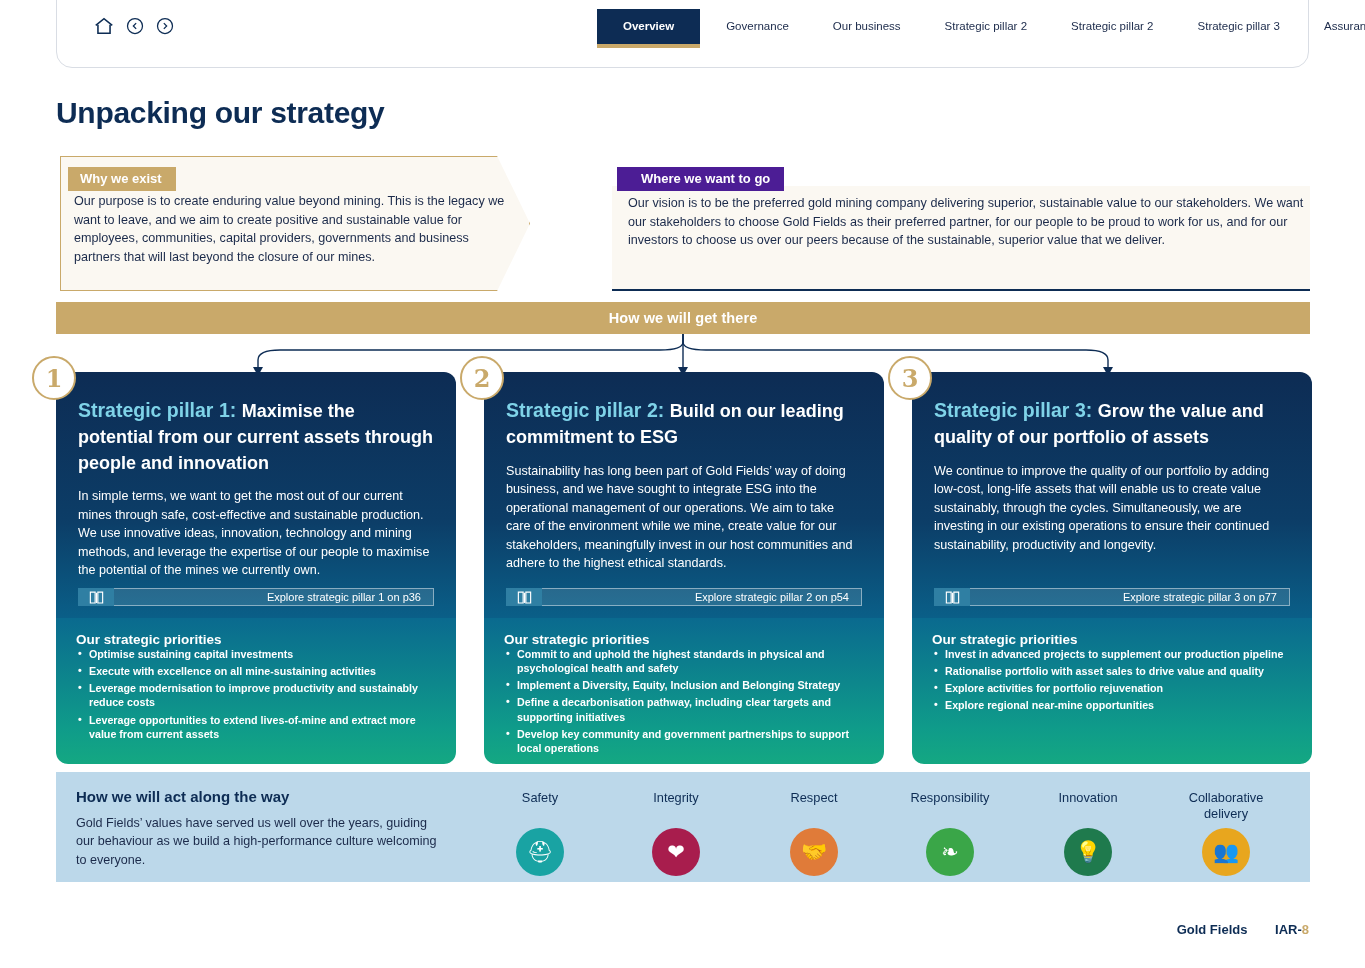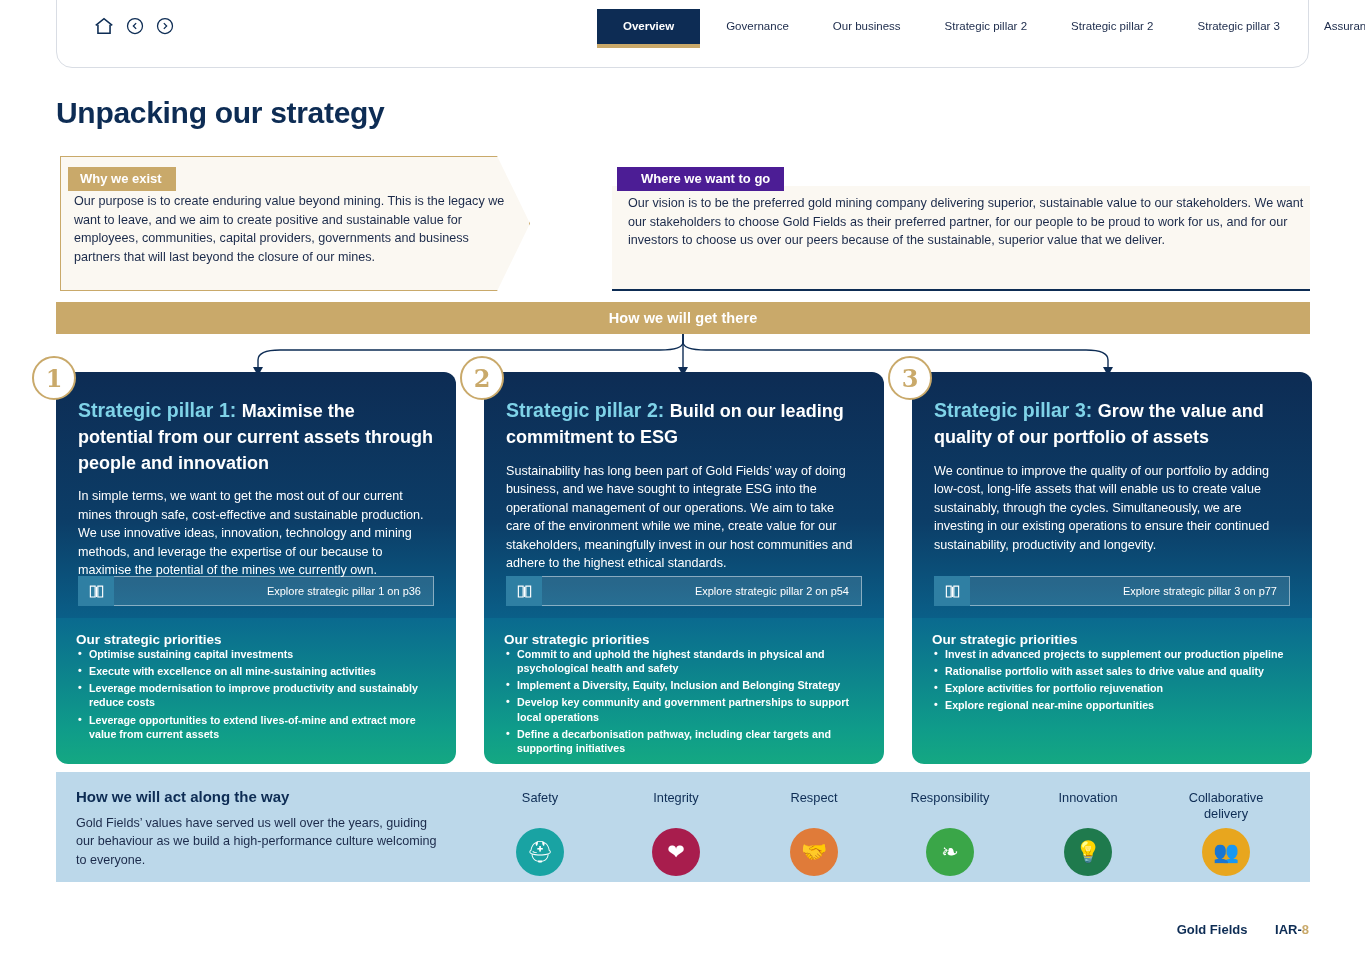--- a/index.html
+++ b/index.html
@@ -132,21 +132,21 @@
   }
   .pillar-heading .lead { color: #7fd3e8; }
   .pillar-heading .rest { color: #ffffff; font-weight: bold; font-size: 18px; }
 
   .pillar-body {
     font-size: 12.6px; line-height: 1.47; color: #ffffff;
   }
 
   .explore {
     position: absolute; left: 22px; right: 22px; bottom: 12px;
-    height: 30px;
+    height: 18px;
     background: rgba(255,255,255,0.12);
     border: 1px solid rgba(255,255,255,0.45);
     display: flex; align-items: center; justify-content: flex-end;
     padding-right: 12px;
     font-size: 11px; color: #ffffff;
   }
   .explore .book {
     position: absolute; left: -1px; top: -1px; bottom: -1px;
     width: 36px; background: #2f7fa3;
     display: flex; align-items: center; justify-content: center;
@@ -282,21 +282,21 @@
       </g>
     </svg>
   </div>
 
   <div class="pillar" id="pillar1">
     <div class="pillar-top">
       <div class="pillar-heading">
         <span class="lead">Strategic pillar 1:</span>
         <span class="rest">Maximise the potential from our current assets through people and innovation</span>
       </div>
-      <div class="pillar-body">In simple terms, we want to get the most out of our current mines through safe, cost-effective and sustainable production. We use innovative ideas, innovation, technology and mining methods, and leverage the expertise of our because to maximise the potential of the mines we currently own.</div>
+      <div class="pillar-body">In simple terms, we want to get the most out of our current mines through safe, cost-effective and sustainable production. We use innovative ideas, innovation, technology and mining methods, and leverage the expertise of our people to maximise the potential of the mines we currently own.</div>
       <div class="explore">
         <span class="book">
           <svg width="17" height="15" viewBox="0 0 24 22" fill="none" stroke="#ffffff" stroke-width="1.7">
             <path d="M3 3h7v16H3z"></path>
               <path d="M14 3h7v16h-7z"></path>
               <path d="M12 4v15"></path>
           </svg>
         </span>
         <span>Explore strategic pillar 1 on p36</span>
       </div>
@@ -329,22 +329,22 @@
           </svg>
         </span>
         <span>Explore strategic pillar 2 on p54</span>
       </div>
     </div>
     <div class="pillar-bottom">
       <div class="prio-title">Our strategic priorities</div>
       <ul class="prio-list">
         <li>Commit to and uphold the highest standards in physical and psychological health and safety</li>
         <li>Implement a Diversity, Equity, Inclusion and Belonging Strategy</li>
+        <li>Define a decarbonisation pathway, including clear targets and supporting initiatives</li>
         <li>Develop key community and government partnerships to support local operations</li>
-        <li>Define a decarbonisation pathway, including clear targets and supporting initiatives</li>
 
       </ul>
     </div>
   </div>
   <div class="numcircle" id="num2">2</div>
 
   <div class="pillar" id="pillar3">
     <div class="pillar-top">
       <div class="pillar-heading">
         <span class="lead">Strategic pillar 3:</span>

